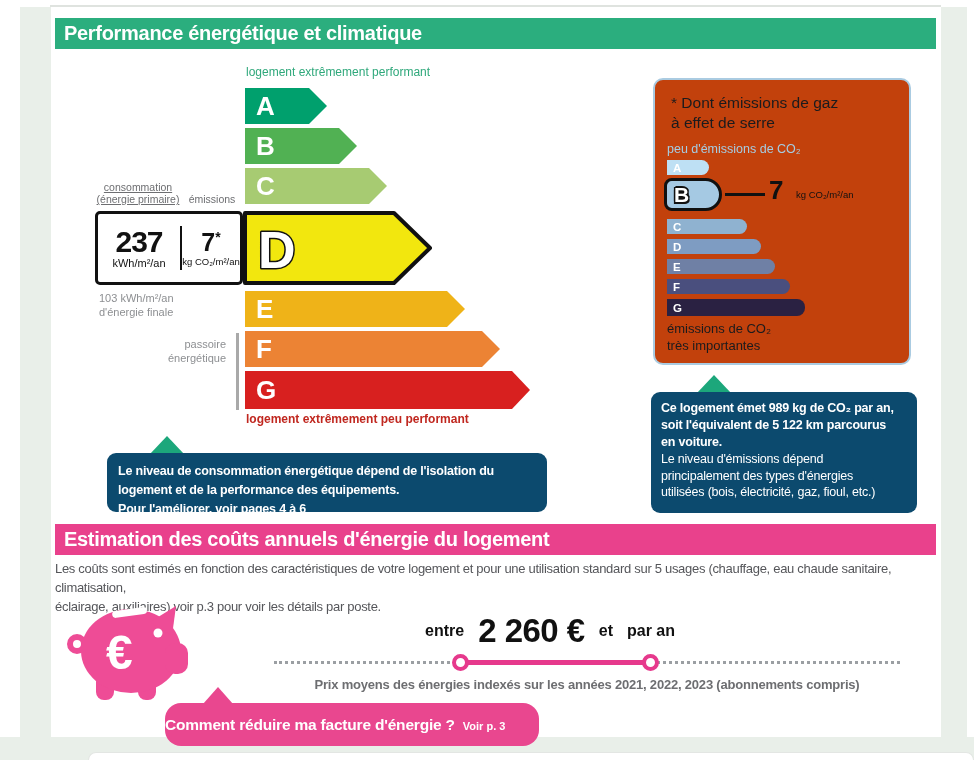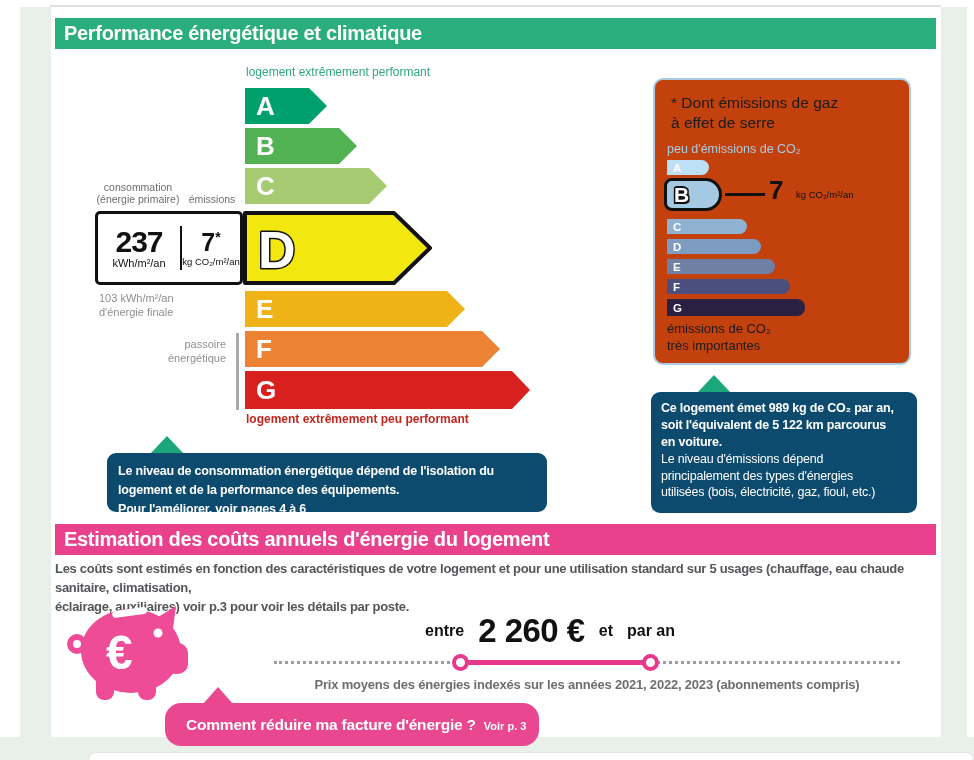--- a/index.html
+++ b/index.html
@@ -43,21 +43,21 @@
   .vb-cell { display:flex; flex-direction:column; align-items:center; justify-content:center; line-height:1.05; }
   .vb-left { width:84px; border-right:2px solid #111; }
   .vb-right { flex:1; }
   .vb-num { font-size:30px; font-weight:bold; color:#111; letter-spacing:-1px; }
   .vb-num2 { font-size:25px; font-weight:bold; color:#111; }
   .vb-star { font-size:14px; font-weight:bold; vertical-align:super; }
   .vb-unit { font-size:11px; color:#111; margin-top:1px; }
   .vb-unit2 { font-size:9.5px; color:#111; margin-top:2px; }
   .vb-labels { position:absolute; left:95px; top:181px; width:148px; display:flex; }
   .vb-lab { color:#6d6e71; font-size:10.5px; line-height:1.15; text-align:center; white-space:pre-line; }
-  .vb-lab.l1 { width:86px; } .vb-lab.l2 { flex:1; align-self:flex-end; }
+  .vb-lab.l1 { width:86px;text-decoration:underline; } .vb-lab.l2 { flex:1; align-self:flex-end; }
 
   .final-energy { position:absolute; left:99px; top:292px; font-size:11px; color:#8d8f92; line-height:1.25; white-space:pre-line; }
   .sieve-label  { position:absolute; left:112px; top:337px; width:114px; text-align:right; font-size:11px; color:#8d8f92; line-height:1.3; white-space:pre-line; }
   .sieve-bracket{ position:absolute; left:236px; top:333px; width:3px; height:77px; background:#a9a9a9; }
 
   
   .callout { position:absolute; background:#0c4a6e; border-radius:9px; color:#fff; }
   .callout-text { font-size:12.5px; font-weight:bold; line-height:1.35; white-space:pre-line; letter-spacing:-0.2px; }
   .callout-energy { left:107px; top:453px; width:440px; height:59px; padding:8px 11px; }
   .callout-ghg { left:651px; top:392px; width:266px; height:121px; padding:8px 10px; }
@@ -82,36 +82,36 @@
   .cg { top:219px; width:138px; height:17px; background:#2a2142; }
   .co2-pill { position:absolute; left:9px; top:98px; width:58px; height:33px; background:#a5c9e3;
               border:3px solid #111; border-radius:8px 17px 17px 8px; display:flex; align-items:center; padding-left:7px; }
   .co2-pill-letter { color:#fff; font-size:21px; font-weight:bold;
       text-shadow:-1.5px -1.5px 0 #111, 1.5px -1.5px 0 #111, -1.5px 1.5px 0 #111, 1.5px 1.5px 0 #111, 0 -2px 0 #111, 0 2px 0 #111; }
   .co2-line { position:absolute; left:70px; top:113px; width:40px; height:3px; background:#111; }
   .co2-val  { position:absolute; left:114px; top:95px; font-size:26px; font-weight:bold; color:#111; }
   .co2-unit { position:absolute; left:141px; top:109px; font-size:9.5px; color:#111; }
 
   
-  .cost-desc { position:absolute; left:55px; top:560px; width:884px; font-size:13px; font-weight:bold;
+  .cost-desc { position:absolute; left:55px; top:560px; width:884px; font-size:13px; font-weight:normal;
                color:#55565a; letter-spacing:-0.3px; line-height:1.45; white-space:pre-line; }
   .piggy { position:absolute; left:62px; top:598px; }
   .cost-line { position:absolute; left:300px; top:609px; width:500px; height:44px; display:flex;
                align-items:center; justify-content:center; gap:14px; color:#111; }
   .cl-sm { font-size:16px; font-weight:600; }
   .cl-big { font-size:33px; font-weight:bold; letter-spacing:-0.5px; }
   .slider { position:absolute; left:274px; top:654px; width:626px; height:18px; }
   .sl-track { position:absolute; left:0; top:7px; width:626px; border-top:3px dotted #9b9fa3; }
   .sl-bar { position:absolute; left:186px; top:6px; width:190px; height:5px; background:#e6398c; }
   .sl-handle { position:absolute; top:0; width:17px; height:17px; background:#fff; border:4px solid #e6398c; border-radius:50%; }
   .sl-h1 { left:178px; } .sl-h2 { left:368px; }
   .price-note { position:absolute; left:250px; top:677px; width:674px; text-align:center;
                 font-size:13px; font-weight:bold; color:#6d6e71; letter-spacing:-0.2px; }
   .cost-callout { position:absolute; left:165px; top:703px; width:374px; height:43px; background:#e9478f;
-                  border-radius:16px; display:flex; align-items:center; gap:8px; padding-left:21px; color:#fff; }
+                  border-radius:16px; display:flex; align-items:center; gap:8px; color:#fff; }
   .cc-q { font-size:15.5px; font-weight:bold; letter-spacing:-0.2px; }
   .cc-ref { font-size:11px; font-weight:bold; margin-top:3px; }
   .ptr-pink { position:absolute; left:203px; top:687px; width:0; height:0;
               border-left:15px solid transparent; border-right:15px solid transparent; border-bottom:17px solid #e9478f; }
 </style>
 </head>
 <body>
 
 <div class="page">
 

